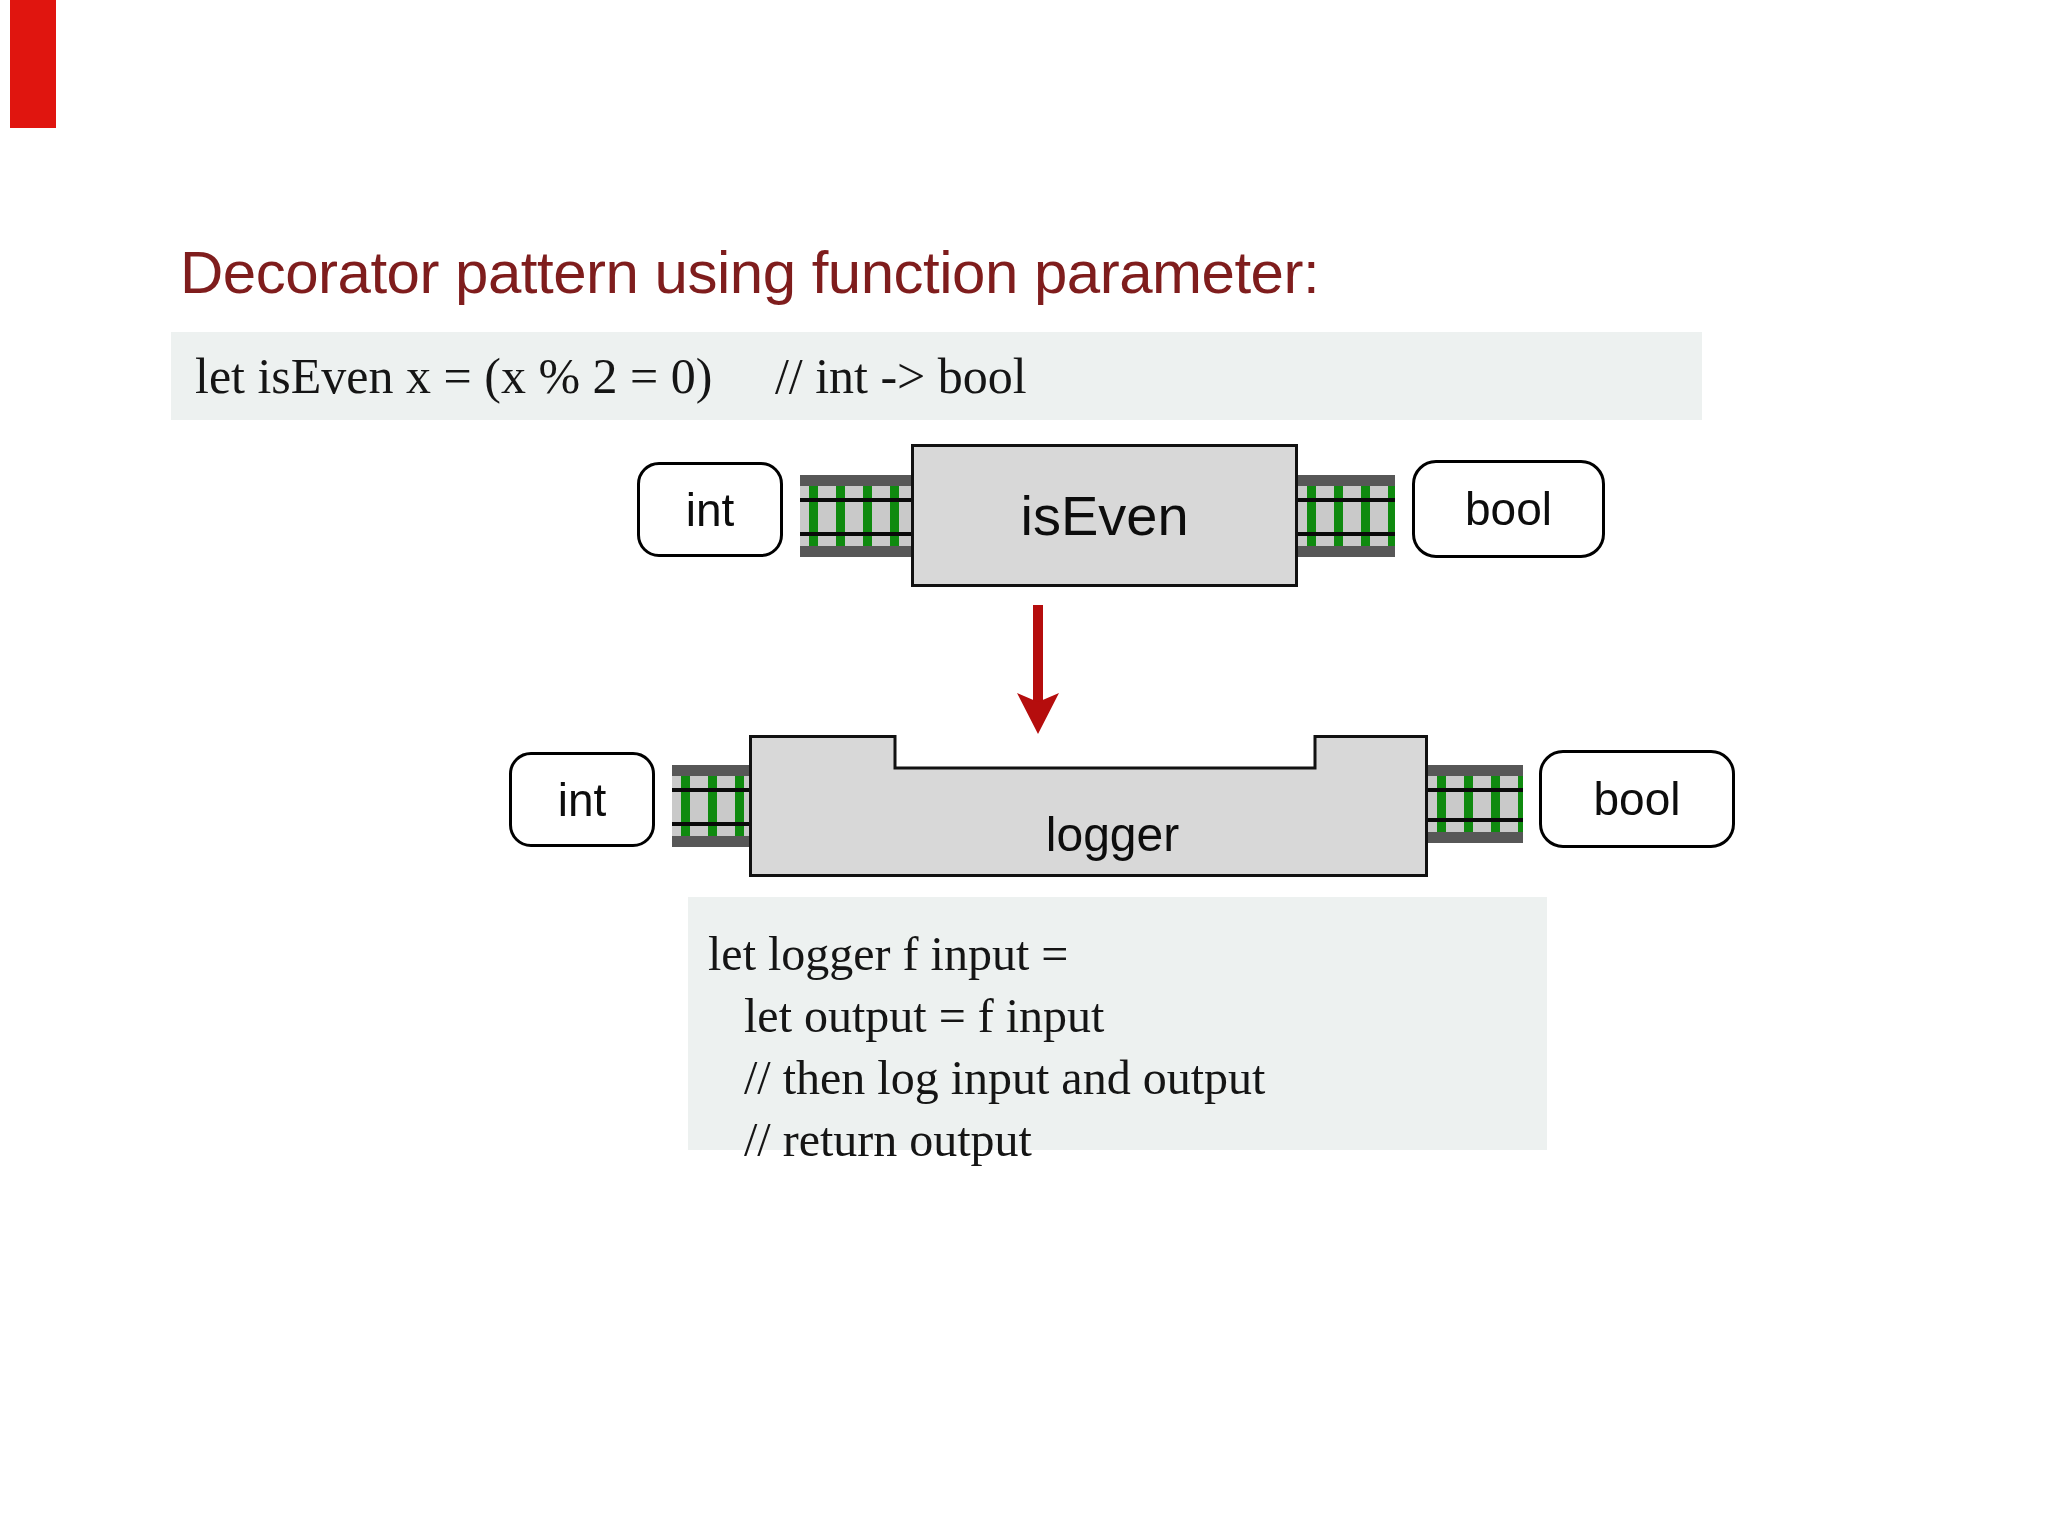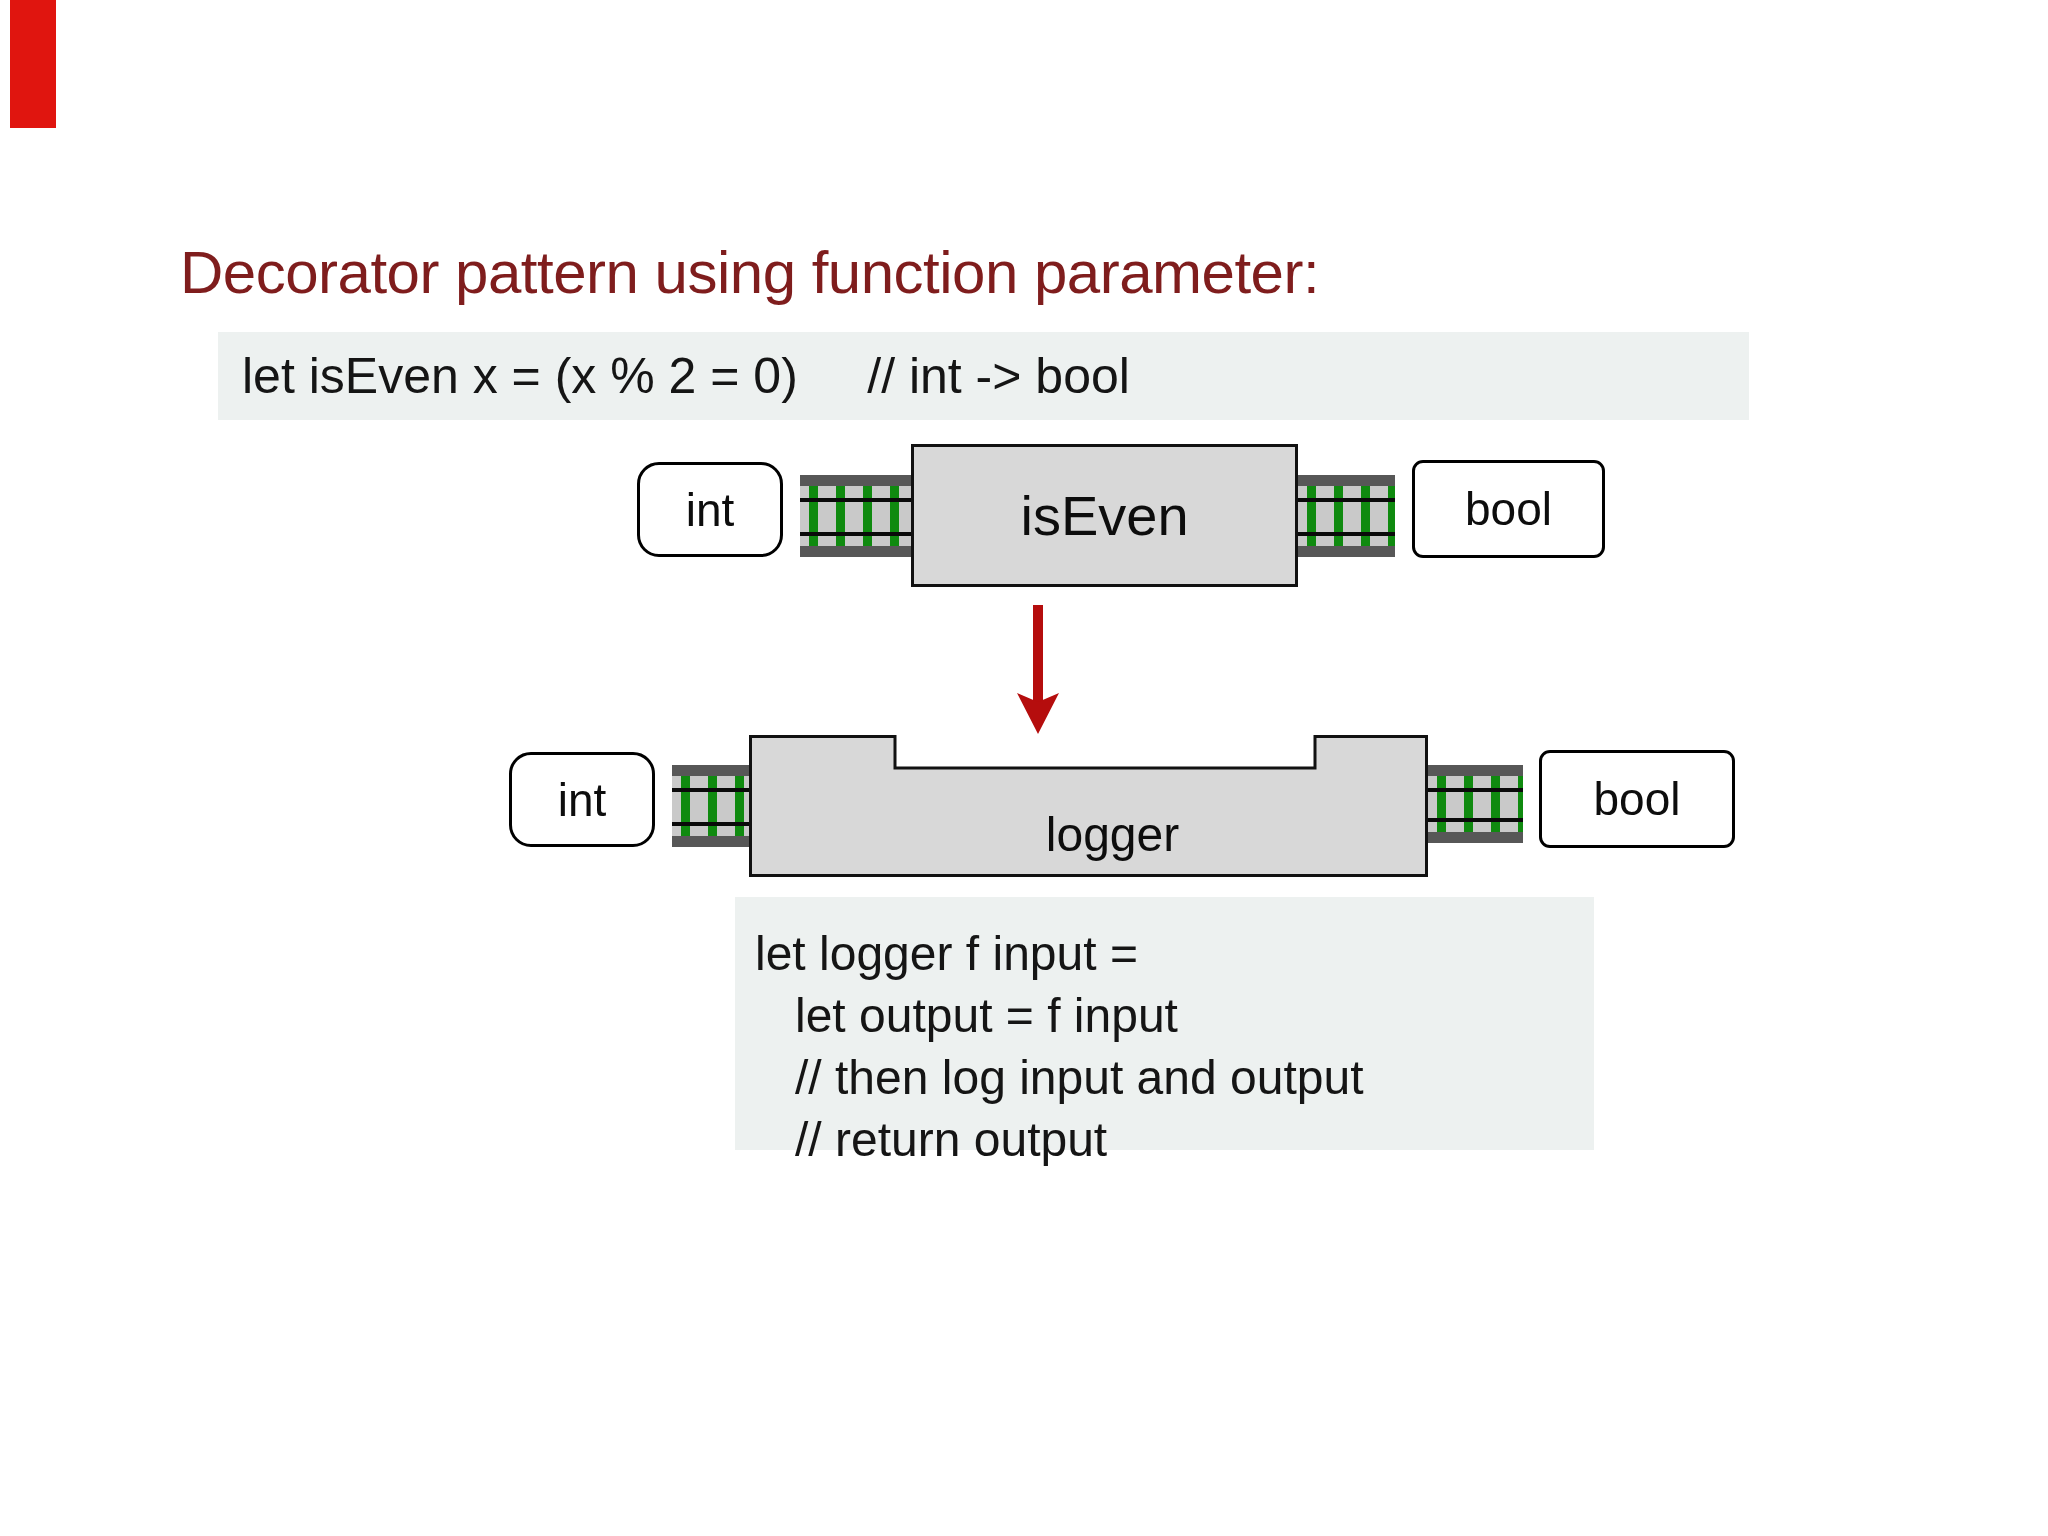--- a/index.html
+++ b/index.html
@@ -20,41 +20,40 @@
   #title{
     left:180px;top:238px;
     font-size:60px;line-height:70px;
     color:#7f1d1d;letter-spacing:-0.5px;
     white-space:nowrap;
   }
 
   
   .codeblock{
     background:#edf1f0;
-    font-family:Liberation Sans, sans-serif;
+    font-family:Liberation Serif, serif;
     color:#151515;
     white-space:pre;
-    margin-left:47px;
   }
   #code-top{
     left:171px;top:332px;width:1531px;height:88px;
     font-size:50px;line-height:88px;
     padding-left:24px;
   }
   #code-bottom{
     left:688px;top:897px;width:859px;height:253px;
     font-size:48px;line-height:62px;
     padding:26px 0 0 20px;
   }
 
   
   .typebox{
     background:#ffffff;
     border:3px solid #000;
-    border-radius:11px;
+    border-radius:24px;
     display:flex;align-items:center;justify-content:center;
     font-size:46px;color:#0d0d0d;
   }
   
   .funcbox{
     background:#d8d8d8;
     border:3px solid #111;
     display:flex;align-items:center;justify-content:center;
     font-size:56px;color:#0d0d0d;
   }

